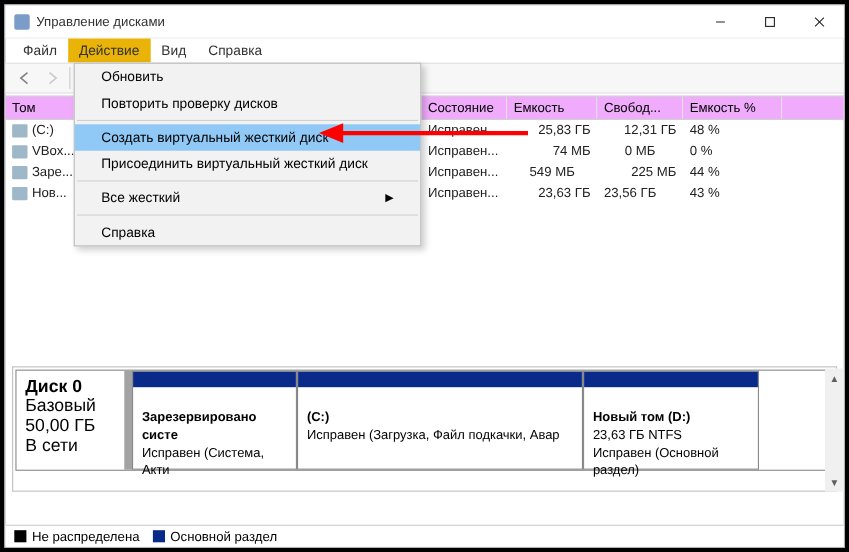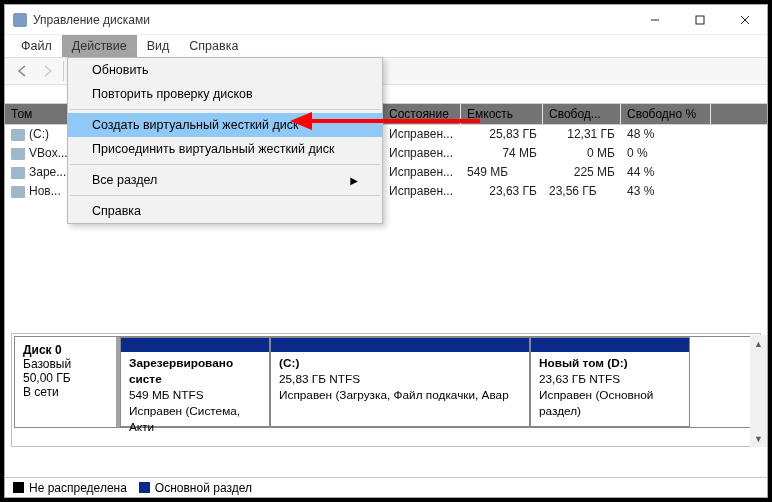--- a/index.html
+++ b/index.html
@@ -7,44 +7,44 @@
   body { width: 772px; height: 502px; background: #000; overflow: hidden; }
   .window { position: absolute; left: 4px; top: 4px; width: 764px; height: 494px; background: #fff; border: 1px solid #aaa; }
   .titlebar { height: 30px; display: flex; align-items: center; padding: 0 0 0 8px; background: #fff; border-bottom: 1px solid #eee; }
   .title-icon { width: 14px; height: 14px; background: #7a9cc6; margin-right: 6px; border-radius: 2px; position: relative; }
   .title-text { font-size: 12px; color: #333; flex: 1; }
   .win-controls { display: flex; }
   .win-btn { width: 45px; height: 30px; display: flex; align-items: center; justify-content: center; }
   .win-btn svg { stroke: #222; stroke-width: 1; fill: none; }
   .menubar { height: 22px; display: flex; align-items: stretch; padding: 0 6px; font-size: 12.5px; color: #333; }
   .menu-item { padding: 3px 10px; display: flex; align-items: center; }
-  .menu-item.active { background: #a3a3a3; }
+  .menu-item.active { background: #eab308; }
   .toolbar { height: 28px; border-top: 1px solid #e0e0e0; border-bottom: 1px solid #e0e0e0; background: #f7f7f7; display: flex; align-items: center; padding: 0 6px; position: relative; }
   .tool-btn { width: 24px; height: 22px; display: flex; align-items: center; justify-content: center; color: #888; }
   .tool-sep { width: 1px; height: 20px; background: #ccc; margin: 0 4px; }
   .content { position: absolute; left: 0; top: 82px; right: 0; bottom: 20px; }
-  .table-header { height: 22px; display: flex; background: #737373; border-top: 1px solid #d0d0d0; border-bottom: 1px solid #d0d0d0; margin-top: 16px; }
+  .table-header { height: 22px; display: flex; background: #f0abfc; border-top: 1px solid #d0d0d0; border-bottom: 1px solid #d0d0d0; }
   .th { font-size: 12px; padding: 3px 6px; border-right: 1px solid #e0e0e0; white-space: nowrap; overflow: hidden; }
   .row { height: 19px; display: flex; font-size: 12px; color: #222; }
   .td { padding: 2px 6px; white-space: nowrap; overflow: hidden; }
   .vol-icon { width: 14px; height: 12px; background: #9eb8c9; display: inline-block; margin-right: 4px; border-radius: 1px; vertical-align: middle; }
 
   .dropdown { position: absolute; left: 62px; top: 52px; width: 316px; background: #f2f2f2; border: 1px solid #bcbcbc; box-shadow: 3px 3px 6px rgba(0,0,0,0.2); z-index: 20; }
   .dd-item { height: 24px; padding: 0 24px; font-size: 12.5px; color: #000000; display: flex; align-items: center; }
   .dd-item.hl { background: #90c8f6; }
   .dd-sep { height: 1px; background: #d0d0d0; margin: 3px 2px; }
 
   .arrow { position: absolute; z-index: 30; }
 
   .lower-panel { position: absolute; left: 6px; top: 328px; right: 6px; height: 114px; border: 1px solid #bfbfbf; background: #fff; }
   .diskrow { display: flex; border: 1px solid #888; margin: 2px; height: 92px;}
-  .diskhead { width: 105px; padding: 6px 8px; font-size: 12px; border-right: 4px solid #a3a3a3; }
+  .diskhead { width: 105px; padding: 6px 8px; font-size: 16px; border-right: 7px solid #a3a3a3; }
   .part { border: 1px solid #888; margin: 0; }
   .part-bar { height: 14px; background: #0a2a8a; }
-  .part-body { padding: 4px 8px; font-size: 11.8px; line-height: 1.35; }
+  .part-body { padding: 20px 8px; font-size: 11.8px; line-height: 1.35; }
   .part-title { font-weight: 600; }
   .legend { height: 20px; border-top: 1px solid #ccc; display: flex; align-items: center; font-size: 12px; padding: 0 8px; position: absolute; bottom: 0; left: 0; right: 0; background: #fff; }
   .legend .sq { width: 11px; height: 11px; margin-right: 5px; }
   .scroll-track { position: absolute; right: 0; top: 330px; width: 17px; height: 112px; background: #f0f0f0; }
   .scroll-up, .scroll-down { height: 17px; display: flex; align-items: center; justify-content: center; color: #606060; font-size: 9px; }
 </style>
 </head>
 <body>
 
 <div class="window">
@@ -92,62 +92,62 @@
       </div>
     <div class="tool-sep"></div>
   </div>
 
   <div class="content">
     <div class="table-header">
       <div class="th" style="width:378px">Том</div>
       <div class="th" style="width:78px">Состояние</div>
       <div class="th" style="width:82px">Емкость</div>
       <div class="th" style="width:78px">Свобод...</div>
-      <div class="th" style="width:90px">Свободно %</div>
+      <div class="th" style="width:90px">Емкость %</div>
     </div>
 
     <div class="row">
       <div class="td" style="width:378px"><span class="vol-icon"></span><span>(C:)</span></div>
       <div class="td" style="width:78px">Исправен...</div>
       <div class="td" style="width:82px;text-align:right">25,83 ГБ</div>
       <div class="td" style="width:78px;text-align:right">12,31 ГБ</div>
       <div class="td" style="width:90px">48 %</div>
     </div>
     <div class="row">
       <div class="td" style="width:378px"><span class="vol-icon"></span><span>VBox...</span></div>
       <div class="td" style="width:78px">Исправен...</div>
       <div class="td" style="width:82px;text-align:right">74 МБ</div>
-      <div class="td" style="width:78px;text-align:right">0 МБ</div>
+      <div class="td" style="width:78px;text-align:center">0 МБ</div>
       <div class="td" style="width:90px">0 %</div>
     </div>
     <div class="row">
       <div class="td" style="width:378px"><span class="vol-icon"></span><span>Заре...</span></div>
       <div class="td" style="width:78px">Исправен...</div>
-      <div class="td" style="width:82px;text-align:left">549 МБ</div>
+      <div class="td" style="width:82px;text-align:center">549 МБ</div>
       <div class="td" style="width:78px;text-align:right">225 МБ</div>
       <div class="td" style="width:90px">44 %</div>
     </div>
     <div class="row">
       <div class="td" style="width:378px"><span class="vol-icon"></span><span>Нов...</span></div>
       <div class="td" style="width:78px">Исправен...</div>
       <div class="td" style="width:82px;text-align:right">23,63 ГБ</div>
       <div class="td" style="width:78px;text-align:left">23,56 ГБ</div>
       <div class="td" style="width:90px">43 %</div>
     </div>
   </div>
 
   <div class="dropdown">
     <div class="dd-item">Обновить</div>
     <div class="dd-item">Повторить проверку дисков</div>
     <div class="dd-sep"></div>
     <div class="dd-item hl">Создать виртуальный жесткий диск</div>
     <div class="dd-item">Присоединить виртуальный жесткий диск</div>
     <div class="dd-sep"></div>
     <div class="dd-item">
-        <span>Все раздел</span>
+        <span>Все жесткий</span>
         <span style="margin-left:auto;font-size:10px">▶</span>
       </div>
     <div class="dd-sep"></div>
     <div class="dd-item">Справка</div>
   </div>
 
   <svg class="arrow" style="left:285px;top:104px" width="190" height="24">
     <line x1="190" y1="12" x2="20" y2="12" stroke="#ff0000" stroke-width="4"></line>
     <polygon points="0,12 22,3 22,21" fill="#ff0000"></polygon>
   </svg>
@@ -157,29 +157,27 @@
       <div class="diskhead">
         <div style="font-weight:600">Диск 0</div>
         <div>Базовый</div>
         <div>50,00 ГБ</div>
         <div>В сети</div>
       </div>
       <div class="part" style="width:150px">
         <div class="part-bar"></div>
         <div class="part-body">
           <div class="part-title">Зарезервировано систе</div>
-          <div>549 МБ NTFS</div>
           <div>Исправен (Система, Акти</div>
         </div>
       </div>
       <div class="part" style="width:260px">
         <div class="part-bar"></div>
         <div class="part-body">
           <div class="part-title">(C:)</div>
-          <div>25,83 ГБ NTFS</div>
           <div>Исправен (Загрузка, Файл подкачки, Авар</div>
         </div>
       </div>
       <div class="part" style="width:160px">
         <div class="part-bar"></div>
         <div class="part-body">
           <div class="part-title">Новый том  (D:)</div>
           <div>23,63 ГБ NTFS</div>
           <div>Исправен (Основной раздел)</div>
         </div>

